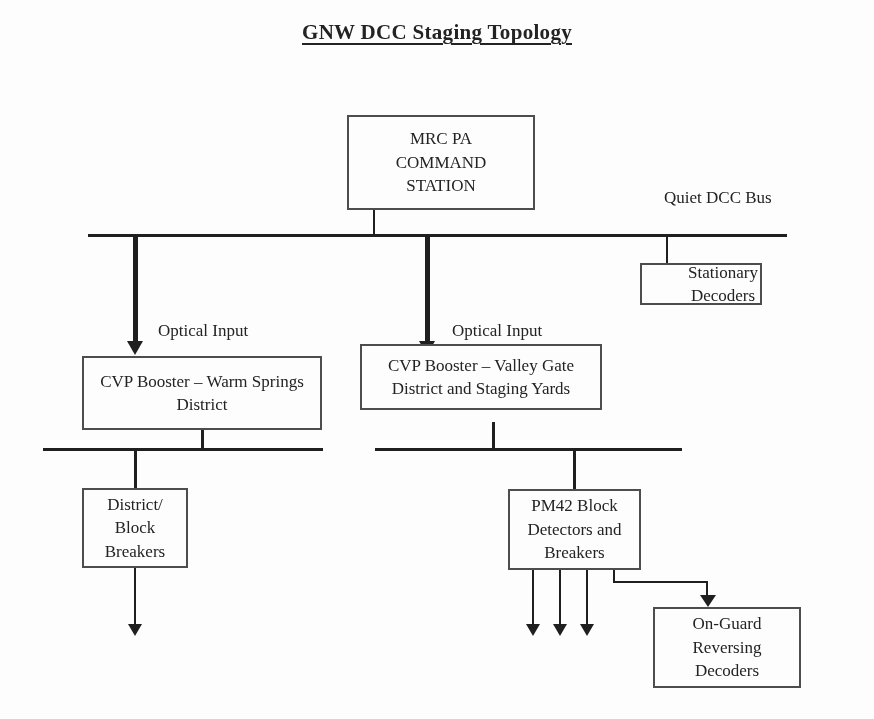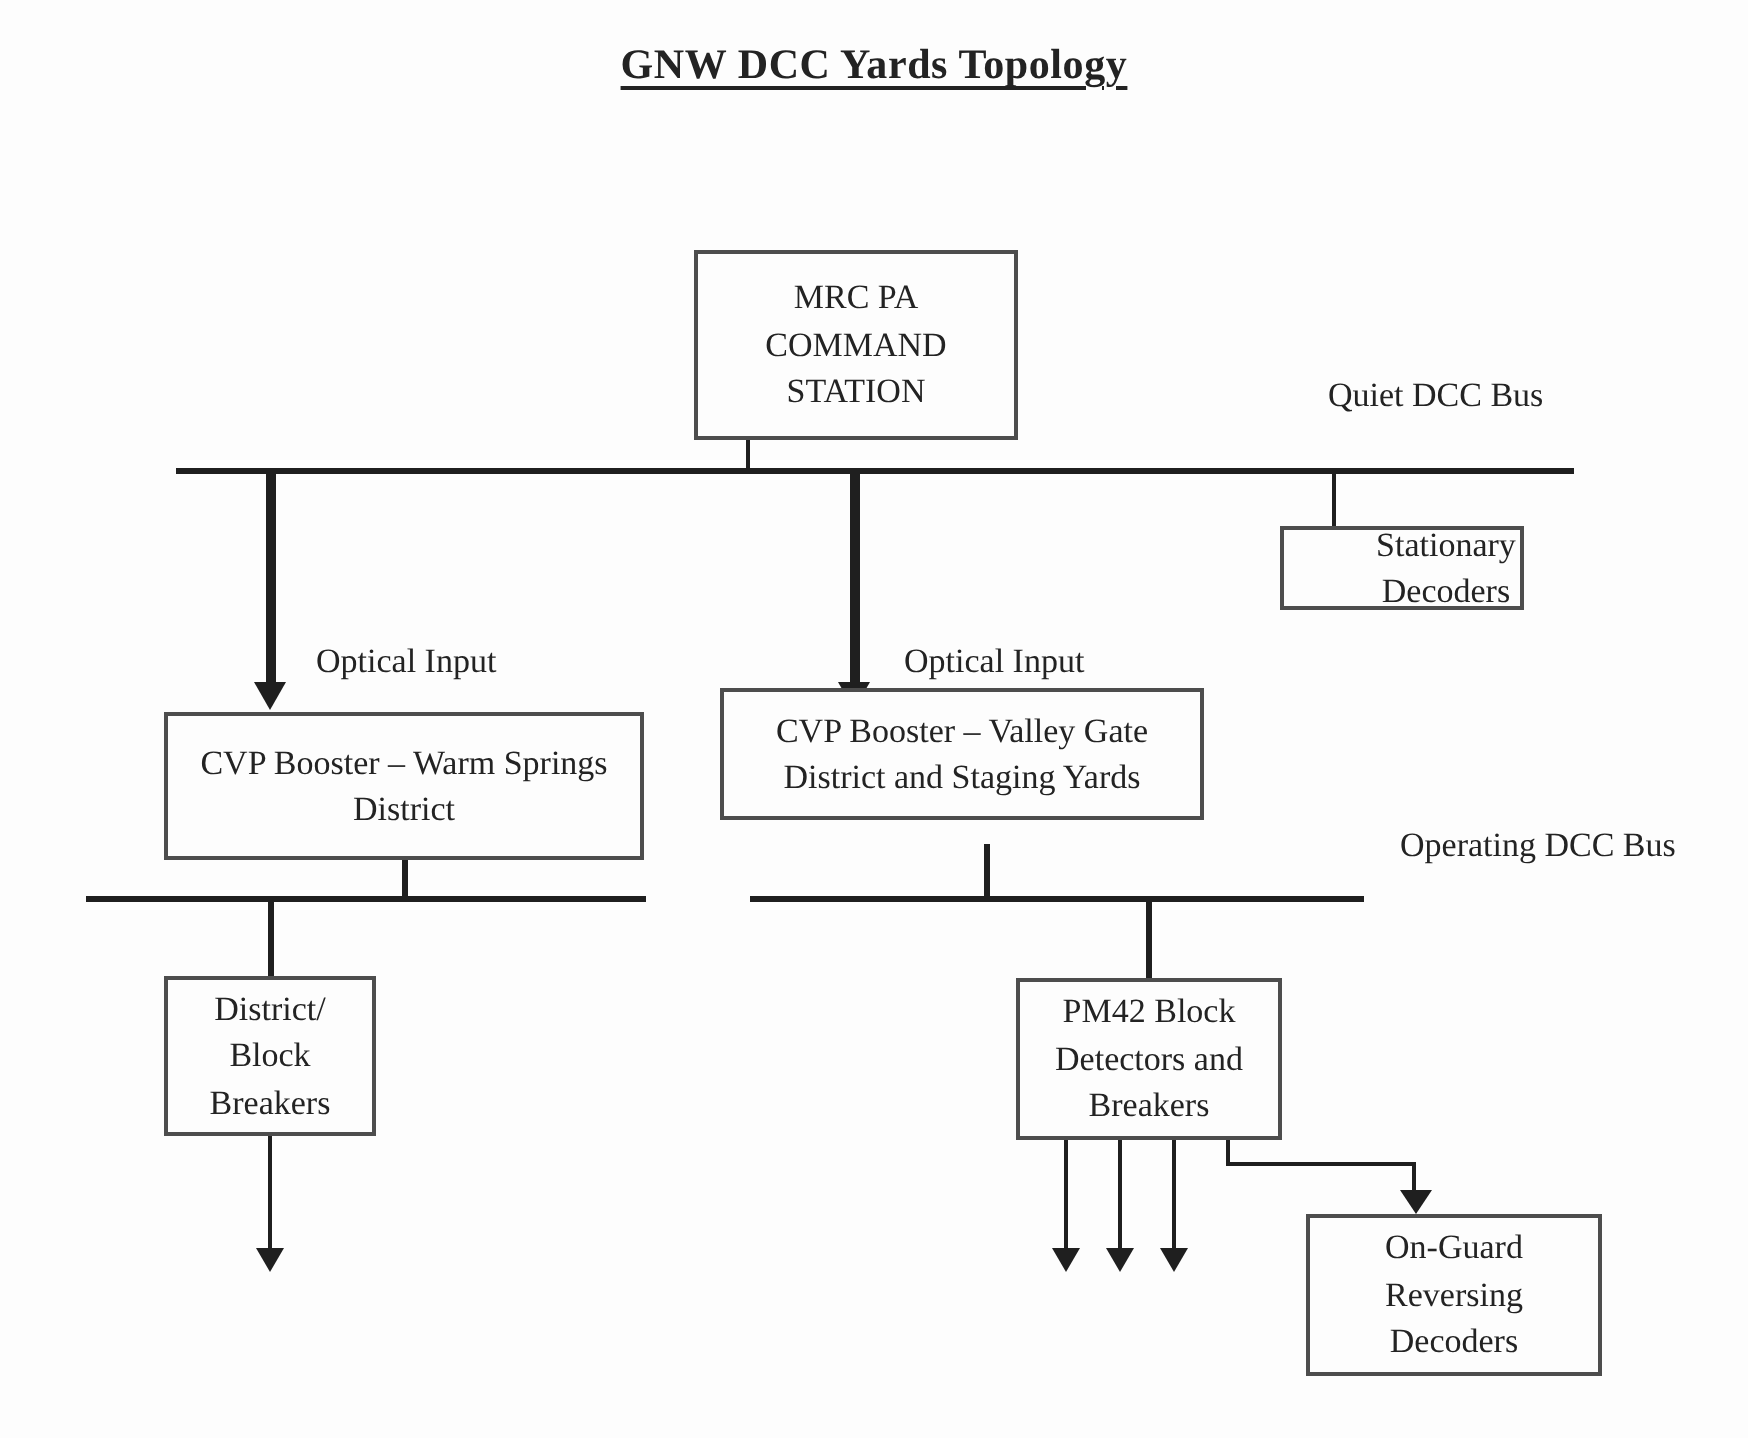--- a/index.html
+++ b/index.html
@@ -30,25 +30,24 @@
   .ah{position:absolute;width:0;height:0;}
   .ah-big{border-left:8px solid transparent;border-right:8px solid transparent;border-top:14px solid var(--line,#1f1f1f);}
   .ah-small{border-left:7px solid transparent;border-right:7px solid transparent;border-top:12px solid var(--line,#1f1f1f);}
 </style>
 </head>
 <body>
 
 <div class="canvas">
 
   <div class="title-wrap">
-    <span class="title">GNW DCC Yards Topology</span>
+    <span class="title">GNW DCC Staging Topology</span>
   </div>
 
   <div class="lbl" style="left:664px;top:188px;">Quiet DCC Bus</div>
-  <div class="lbl" style="left:700px;top:413px;">Operating DCC Bus</div>
   <div class="lbl" style="left:158px;top:321px;">Optical Input</div>
   <div class="lbl" style="left:452px;top:321px;">Optical Input</div>
 
   <div class="hline" style="left:88px;top:234px;width:699px;"></div>
 
   <div class="vline" style="left:373px;top:208px;height:27px;"></div>
 
   <div class="vline" style="left:666px;top:236px;height:27px;"></div>
 
   <div class="vthick" style="left:133px;top:236px;height:105px;"></div>
@@ -72,21 +71,21 @@
   <div class="vline" style="left:559px;top:568px;height:56px;"></div>
   <div class="ah ah-small" style="left:553px;top:624px;"></div>
   <div class="vline" style="left:586px;top:568px;height:56px;"></div>
   <div class="ah ah-small" style="left:580px;top:624px;"></div>
 
   <div class="vline" style="left:613px;top:568px;height:15px;"></div>
   <div class="hline" style="left:613px;top:581px;width:95px;height:2px;"></div>
   <div class="vline" style="left:706px;top:583px;height:12px;"></div>
   <div class="ah ah-small" style="left:700px;top:595px;border-left-width:8px;border-right-width:8px;"></div>
 
-  <div class="node" style="left:347px;top:115px;width:162px;height:95px;margin-top:10px;">MRC PA
+  <div class="node" style="left:347px;top:115px;width:188px;height:95px;">MRC PA
 COMMAND
 STATION</div>
   <div class="node" style="left:640px;top:263px;width:122px;height:42px;padding-left:44px;">Stationary
 Decoders</div>
   <div class="node" style="left:82px;top:356px;width:240px;height:74px;">CVP Booster – Warm Springs
 District</div>
   <div class="node" style="left:360px;top:344px;width:242px;height:66px;">CVP Booster – Valley Gate
 District and Staging Yards</div>
   <div class="node" style="left:82px;top:488px;width:106px;height:80px;">District/
 Block

